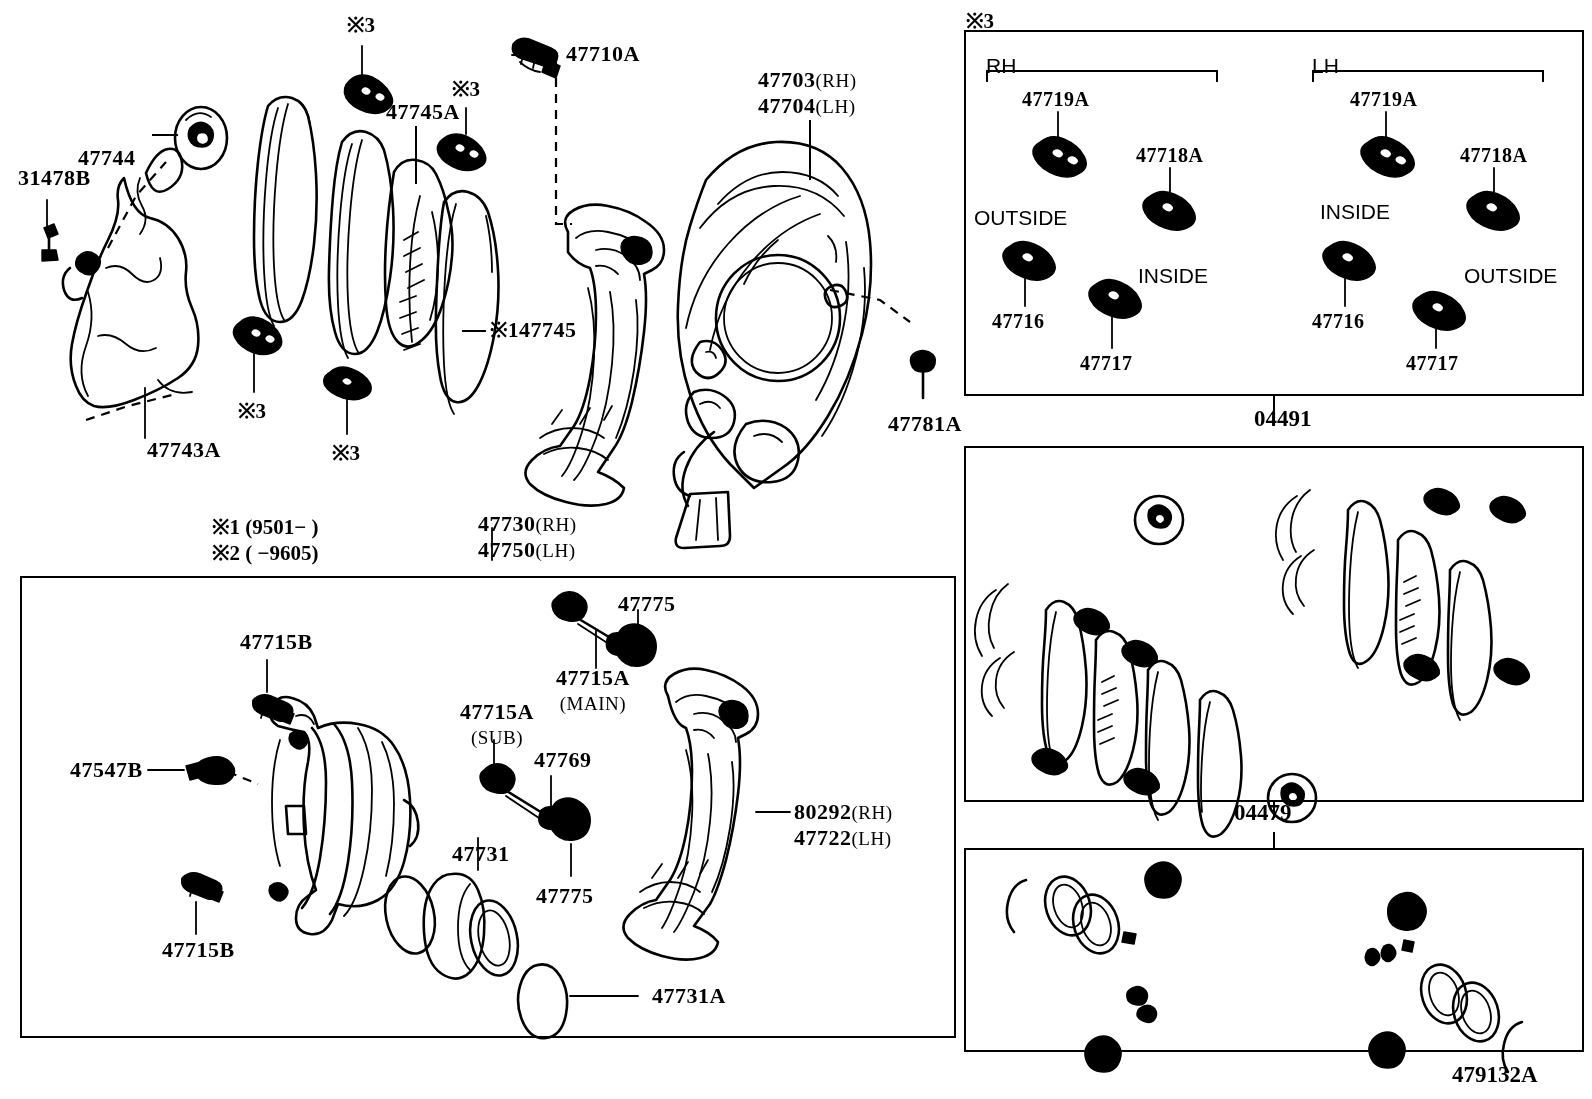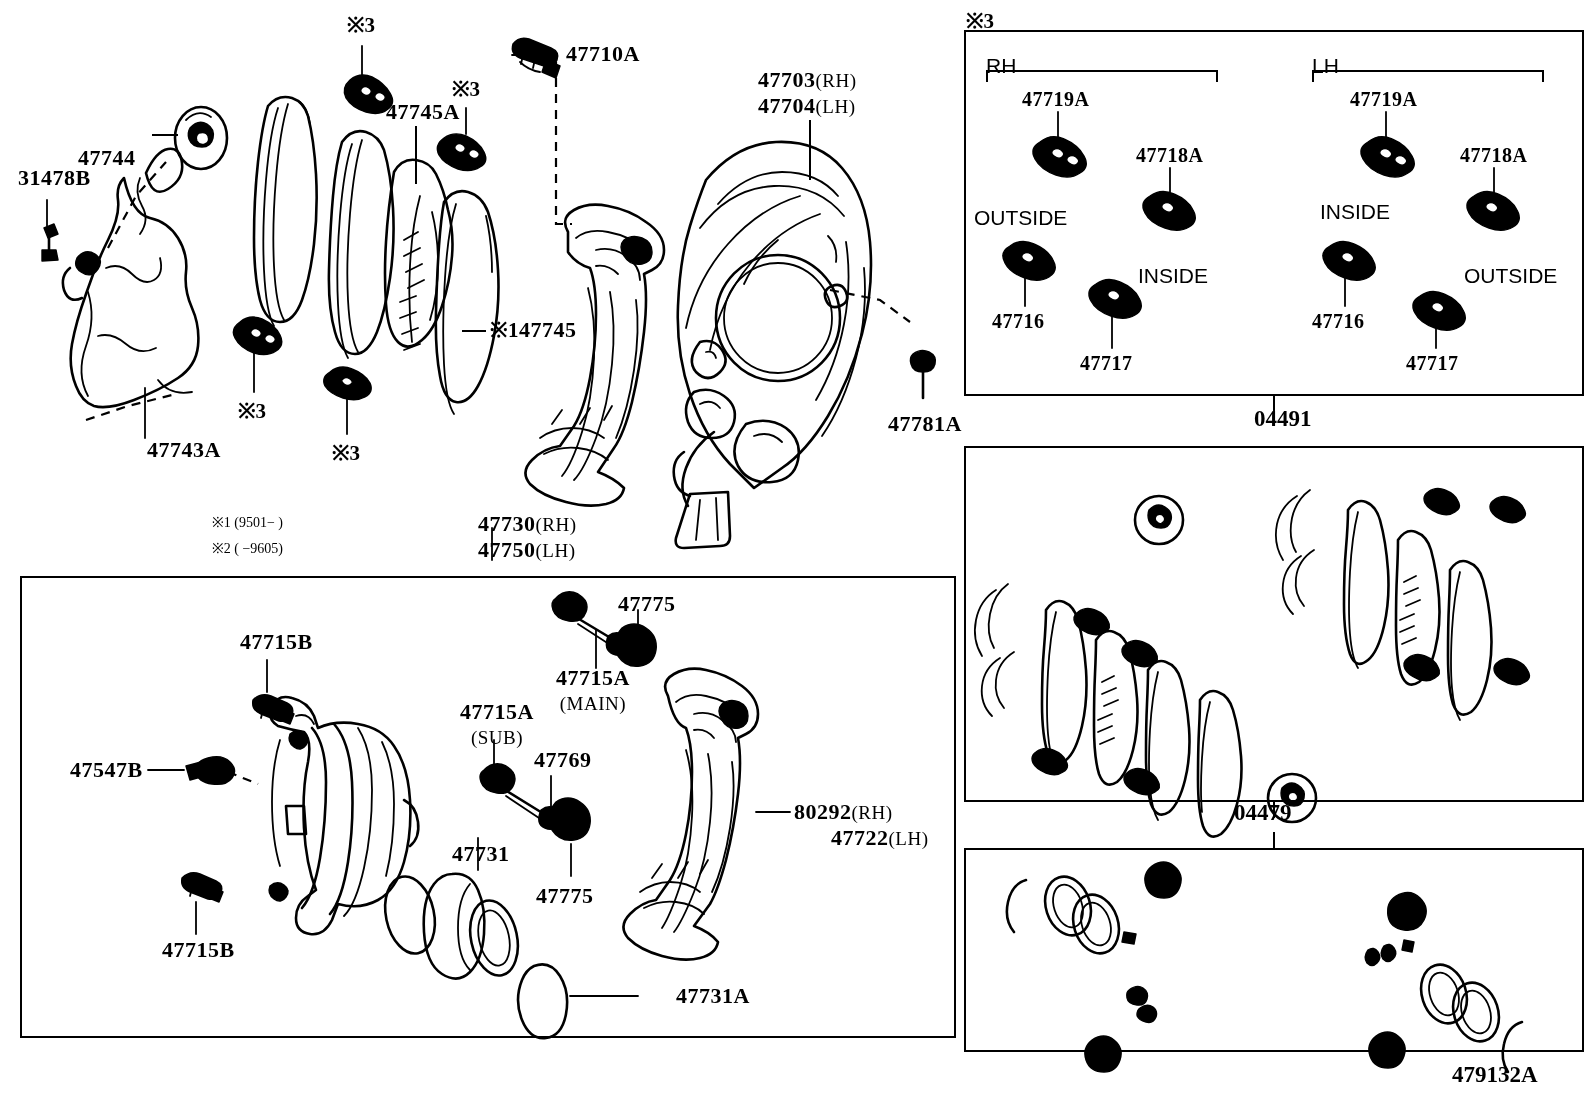--- a/index.html
+++ b/index.html
@@ -4,21 +4,21 @@
 <style>
   html,body{margin:0;padding:0;background:#ffffff;}
   body{width:1592px;height:1099px;position:relative;overflow:hidden;
        font-family:"Liberation Serif","DejaVu Serif",serif;color:#000;}
   #stage{position:absolute;left:0;top:0;width:1592px;height:1099px;}
 
   .lbl{position:absolute;font-weight:bold;font-size:22px;letter-spacing:0.5px;
        white-space:nowrap;line-height:1.12;}
   .lbl.small{font-size:20px;}
   .sub{font-weight:normal;font-size:19px;}
-  .note{position:absolute;font-size:14px;white-space:nowrap;font-weight:normal;}
+  .note{position:absolute;font-size:21px;white-space:nowrap;font-weight:bold;}
   .plain{position:absolute;font-size:21px;white-space:nowrap;font-weight:normal;
          font-family:"Liberation Sans","DejaVu Sans",sans-serif;margin-top:8px;}
   .star{position:absolute;font-size:21px;white-space:nowrap;font-weight:bold;}
   .code{position:absolute;font-weight:bold;font-size:23px;white-space:nowrap;}
 
   .box{position:absolute;border:2.5px solid #000;box-sizing:border-box;background:transparent;}
   .leader{position:absolute;background:#000;}
   .lh{height:2px;}
   .lv{width:2px;}
 
@@ -496,26 +496,26 @@
     <span>47715A</span><br>
     <span class="sub">(SUB)</span>
   </div>
 
   <div class="lbl" style="left:534px;top:748px;">47769</div>
 
   <div class="lbl" style="left:618px;top:592px;">47775</div>
   <div class="lbl" style="left:536px;top:884px;">47775</div>
 
   <div class="lbl" style="left:452px;top:842px;text-align:center;">47731</div>
-  <div class="lbl" style="left:652px;top:984px;margin-left:24px;">47731A</div>
+  <div class="lbl" style="left:652px;top:984px;">47731A</div>
 
   <div class="lbl" style="left:794px;top:800px;">
     <span>80292</span><span class="sub">(RH)</span>
   </div>
-  <div class="lbl" style="left:794px;top:826px;margin-left:37px;">
+  <div class="lbl" style="left:794px;top:826px;">
     <span>47722</span><span class="sub">(LH)</span>
   </div>
 
   <div class="star" style="left:966px;top:6px;">※3</div>
 
   <div class="plain" style="left:986px;top:46px;">RH</div>
   <div class="plain" style="left:1312px;top:46px;">LH</div>
 
   <div class="lbl small" style="left:1022px;top:88px;">47719A</div>
   <div class="lbl small" style="left:1136px;top:144px;">47718A</div>

